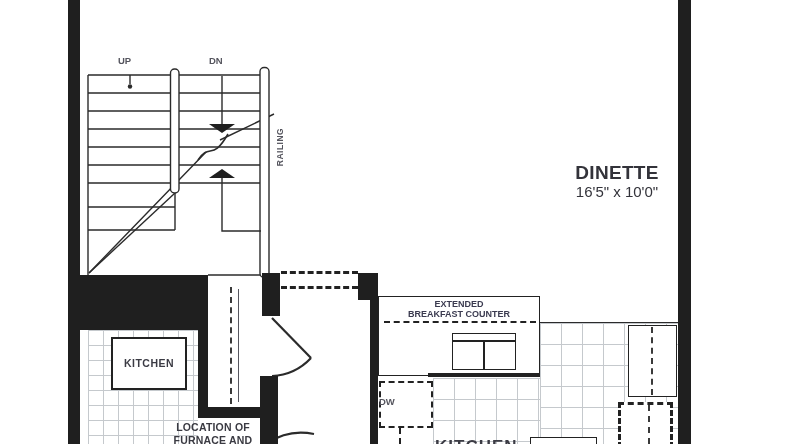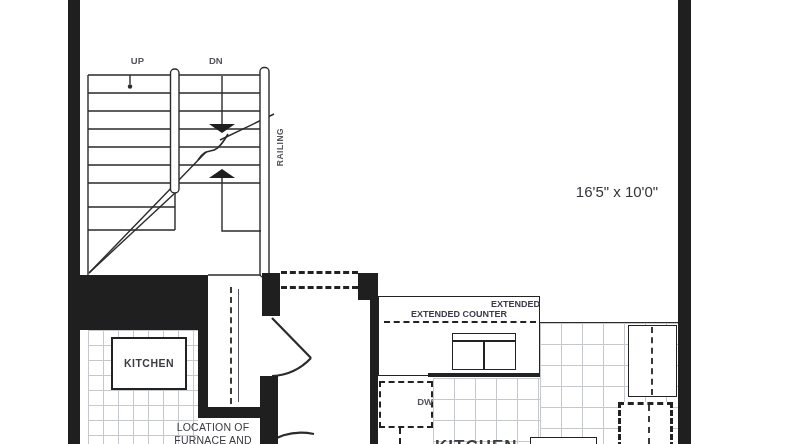--- a/index.html
+++ b/index.html
@@ -15,21 +15,21 @@
   .whitebox{position:absolute;background:#ffffff;border:1.5px solid #222222;box-sizing:border-box;}
   .lbl{position:absolute;color:#3b3b44;white-space:nowrap;}
   .muted{color:#55555e;}
   .dashedH{position:absolute;border-top:3px dashed #222222;height:0;}
   .dashedV{position:absolute;border-left:2.5px dashed #222222;width:0;}
   .thindashV{position:absolute;border-left:2px dashed #3a3a3a;width:0;}
   .thinlineV{position:absolute;background:#55555e;width:1px;}
   svg{position:absolute;left:0;top:0;}
   .room-title{font-weight:bold;font-size:19px;letter-spacing:.3px;color:#33333a;text-align:center;}
   .room-dims{font-size:15px;color:#33333a;text-align:center;}
-  .small-note{font-size:10.5px;font-weight:normal;letter-spacing:.2px;color:#3a3a42;text-align:center;line-height:12.5px;}
+  .small-note{font-size:10.5px;font-weight:bold;letter-spacing:.2px;color:#3a3a42;text-align:center;line-height:12.5px;}
 </style>
 </head>
 <body>
 
 <div id="plan">
 
   <div class="tiles tiles15" style="left:88px;top:330px;width:110px;height:114px;"></div>
   <div class="tiles tiles21" style="left:540px;top:322px;width:138px;height:122px;border-top:1.5px solid #2b2b2b;box-sizing:border-box;"></div>
   <div class="tiles tiles21" style="left:433px;top:378px;width:107px;height:66px;"></div>
 
@@ -68,30 +68,30 @@
   <div class="whitebox" style="left:111px;top:337px;width:76px;height:53px;border-width:2px;"></div>
   <div class="lbl" style="left:111px;top:357px;width:76px;text-align:center;font-size:10.5px;font-weight:bold;letter-spacing:.5px;">KITCHEN</div>
 
   <div class="thindashV" style="left:230px;top:287px;height:117px;"></div>
   <div class="thinlineV" style="left:238px;top:289px;height:113px;"></div>
 
   <div class="dashedH" style="left:281px;top:271px;width:77px;"></div>
   <div class="dashedH" style="left:281px;top:286px;width:77px;"></div>
 
   <div class="whitebox" style="left:378px;top:296px;width:162px;height:80px;"></div>
-  <div class="lbl" style="left:378px;top:299px;width:162px;text-align:right;font-size:9px;font-weight:bold;color:#3b3b50;">EXTENDED</div>
-  <div class="lbl" style="left:378px;top:309px;width:162px;text-align:center;font-size:9px;font-weight:bold;color:#3b3b50;">EXTENDED COUNTER</div>
+  <div class="lbl" style="left:378px;top:299px;width:162px;text-align:center;font-size:9px;font-weight:bold;color:#3b3b50;">EXTENDED</div>
+  <div class="lbl" style="left:378px;top:309px;width:162px;text-align:center;font-size:9px;font-weight:bold;color:#3b3b50;">BREAKFAST COUNTER</div>
   <div class="abs" style="left:384px;top:321px;width:152px;border-top:2.5px dashed #222;"></div>
   <div class="whitebox" style="left:452px;top:333px;width:64px;height:37px;"></div>
   <div class="abs" style="left:452px;top:340px;width:64px;height:1.5px;background:#222;"></div>
   <div class="abs" style="left:483px;top:341px;width:1.5px;height:29px;background:#222;"></div>
   <div class="abs" style="left:428px;top:373px;width:112px;height:4px;background:#222;"></div>
 
   <div class="abs" style="left:379px;top:381px;width:54px;height:47px;border:2.5px dashed #222;box-sizing:border-box;"></div>
-  <div class="lbl muted" style="left:379px;top:396px;width:54px;text-align:right;font-size:9.5px;font-weight:bold;">DW</div>
+  <div class="lbl muted" style="left:379px;top:396px;width:54px;text-align:left;font-size:9.5px;font-weight:bold;">DW</div>
   <div class="dashedV" style="left:399px;top:428px;height:16px;"></div>
 
   <div class="whitebox" style="left:628px;top:325px;width:49px;height:72px;"></div>
   <div class="thindashV" style="left:651px;top:327px;height:68px;"></div>
 
   <div class="abs" style="left:618px;top:402px;width:55px;height:46px;border:3px dashed #222;box-sizing:border-box;background:#fff;"></div>
   <div class="thindashV" style="left:648px;top:405px;height:39px;"></div>
   <div class="lbl" style="left:638px;top:450px;font-size:9px;font-weight:bold;color:#6b4444;">FI</div>
 
   <div class="whitebox" style="left:530px;top:437px;width:67px;height:20px;"></div>
@@ -99,24 +99,25 @@
   <div class="wall" style="left:68px;top:0;width:12px;height:444px;"></div>
   <div class="wall" style="left:678px;top:0;width:13px;height:444px;"></div>
   <div class="wall" style="left:80px;top:275px;width:128px;height:55px;"></div>
   <div class="wall" style="left:198px;top:330px;width:10px;height:88px;"></div>
   <div class="wall" style="left:198px;top:407px;width:65px;height:11px;"></div>
   <div class="wall" style="left:262px;top:273px;width:18px;height:43px;"></div>
   <div class="wall" style="left:260px;top:376px;width:18px;height:68px;"></div>
   <div class="wall" style="left:358px;top:273px;width:20px;height:27px;"></div>
   <div class="wall" style="left:370px;top:300px;width:8px;height:144px;"></div>
 
-  <div class="lbl muted" style="left:118px;top:55px;width:26px;text-align:right;font-size:9.5px;font-weight:bold;">UP</div>
+  <div class="lbl muted" style="left:118px;top:55px;width:26px;text-align:left;font-size:9.5px;font-weight:bold;">UP</div>
   <div class="lbl muted" style="left:209px;top:55px;width:26px;text-align:left;font-size:9.5px;font-weight:bold;">DN</div>
   <div class="lbl muted" style="left:250px;top:142px;width:60px;text-align:center;font-size:8.5px;font-weight:bold;letter-spacing:.5px;transform:rotate(-90deg);">RAILING</div>
 
+  <div class="lbl room-title" style="left:557px;top:162px;width:120px;">DINETTE</div>
   <div class="lbl room-dims" style="left:557px;top:183px;width:120px;">16'5" x 10'0"</div>
 
   <div class="lbl small-note" style="left:166px;top:421px;width:94px;">LOCATION OF</div>
   <div class="lbl small-note" style="left:166px;top:434px;width:94px;">FURNACE AND</div>
 
   <div class="lbl" style="left:435px;top:437px;font-size:17px;font-weight:bold;letter-spacing:1px;color:#3b3b44;">KITCHEN</div>
 
 </div>
 
 </body></html>

